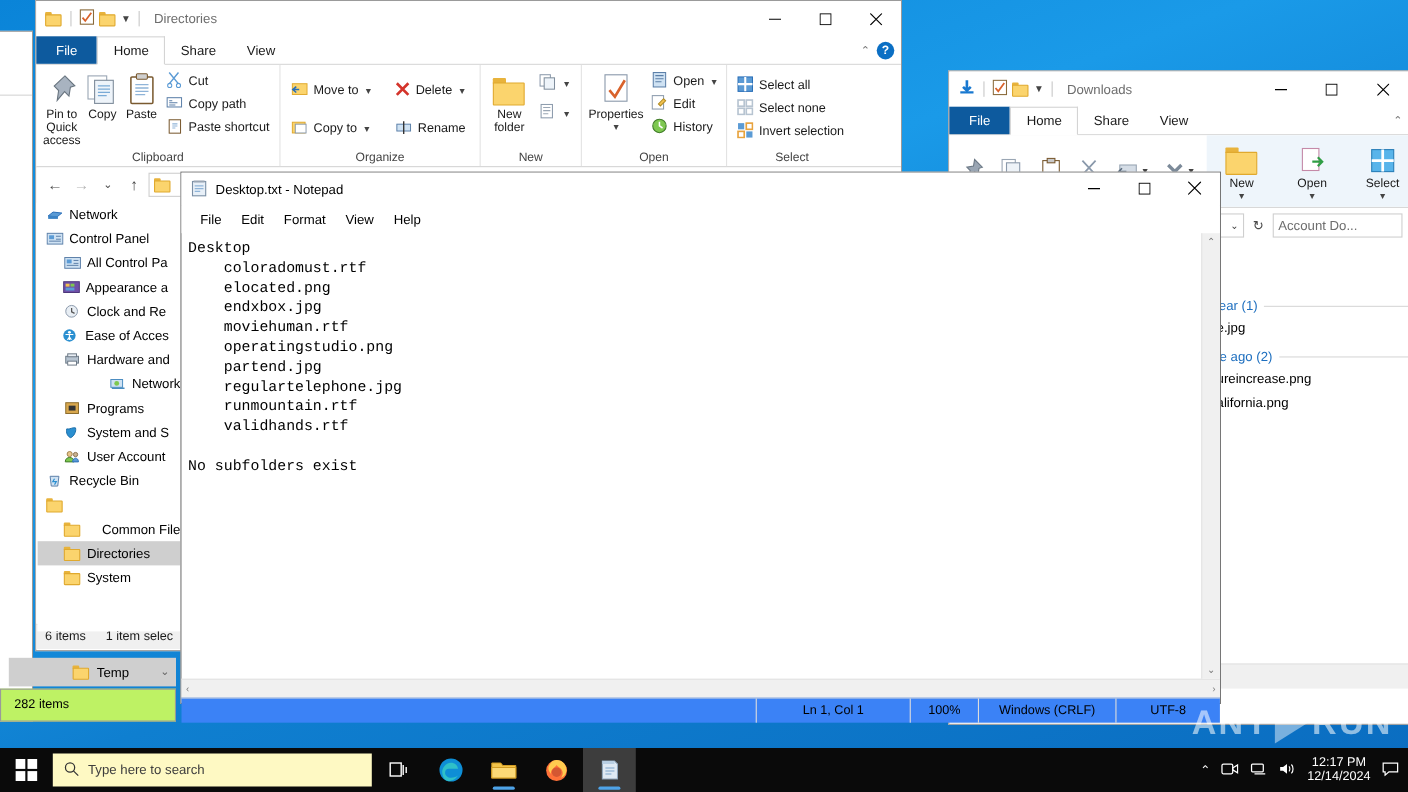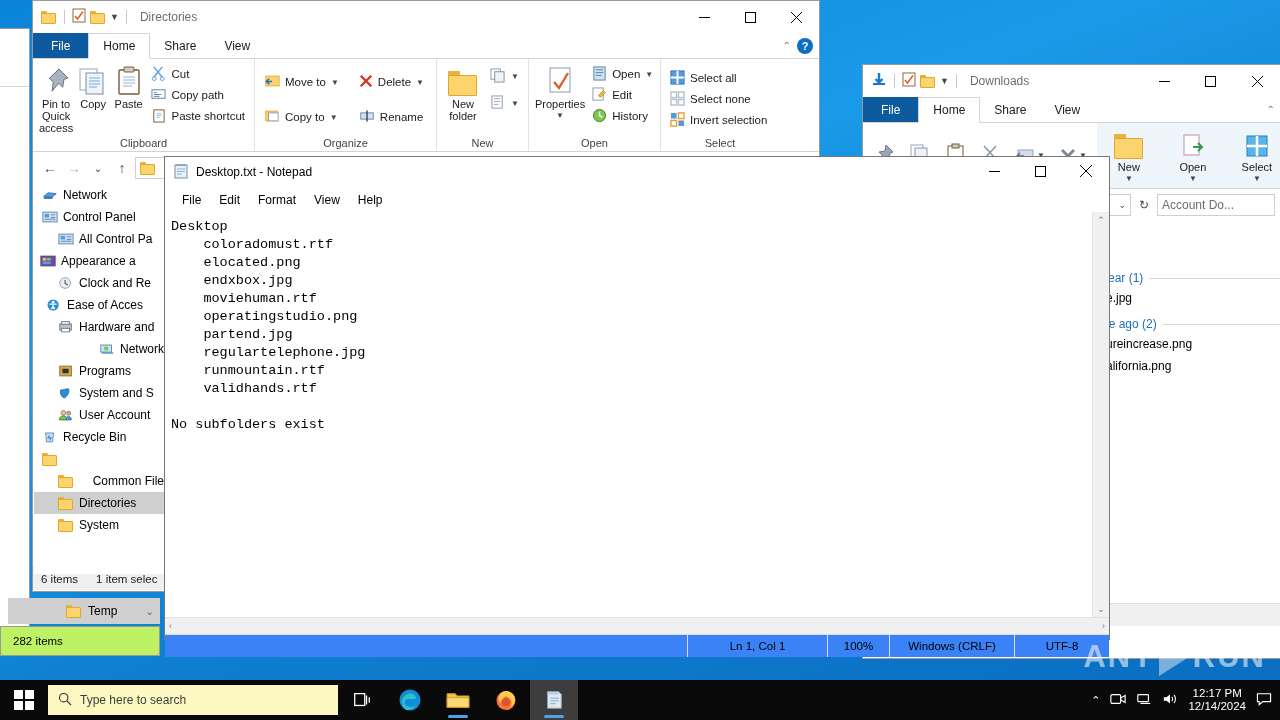--- a/index.html
+++ b/index.html
@@ -570,41 +570,41 @@
     <div class="titem" style="padding-left: 24px;">
       <span style="flex: 0 0 auto; display: inline-flex;">
         <svg width="16" height="14" viewBox="0 0 18 15">
           <rect x="1" y="2" width="16" height="11" fill="#cfe2f3" stroke="#5b7fa8"></rect>
           <rect x="3" y="4" width="5" height="4" fill="#5b9bd5"></rect>
           <path d="M10 5h5M10 8h5M3 10h12" stroke="#5b7fa8"></path>
         </svg>
       </span>
       <span>All Control Pa</span>
     </div>
-    <div class="titem" style="padding-left: 6px;">
+    <div class="titem" style="padding-left: 23px;">
       <span style="flex: 0 0 auto; display: inline-flex;">
         <svg width="16" height="14" viewBox="0 0 18 15">
           <rect x="1" y="2" width="16" height="11" fill="#6f4fa8" stroke="#4a3478"></rect>
           <rect x="3" y="4" width="4" height="3" fill="#f2c14e"></rect>
           <rect x="8" y="4" width="4" height="3" fill="#7ec850"></rect>
           <rect x="3" y="8" width="9" height="3" fill="#5b9bd5"></rect>
         </svg>
       </span>
       <span>Appearance a</span>
     </div>
     <div class="titem" style="padding-left: 24px;">
       <span style="flex: 0 0 auto; display: inline-flex;">
         <svg width="16" height="14" viewBox="0 0 18 15">
           <circle cx="8" cy="7.5" r="6" fill="#e8eef4" stroke="#8a99ab"></circle>
           <path d="M8 4v4l3 1.6" stroke="#555" stroke-width="1.3" fill="none"></path>
         </svg>
       </span>
       <span>Clock and Re</span>
     </div>
-    <div class="titem" style="padding-left: 12px;">
+    <div class="titem" style="padding-left: 12px; justify-content: center;">
       <span style="flex: 0 0 auto; display: inline-flex;">
         <svg width="16" height="14" viewBox="0 0 18 15">
           <circle cx="8" cy="7.5" r="6.3" fill="#2a8fd0"></circle>
           <circle cx="8" cy="4.3" r="1.5" fill="#fff"></circle>
           <path d="M4 6.5h8M8 7v5M6 12l2-3 2 3" stroke="#fff" stroke-width="1.2" fill="none"></path>
         </svg>
       </span>
       <span>Ease of Acces</span>
     </div>
     <div class="titem" style="padding-left: 24px;">

